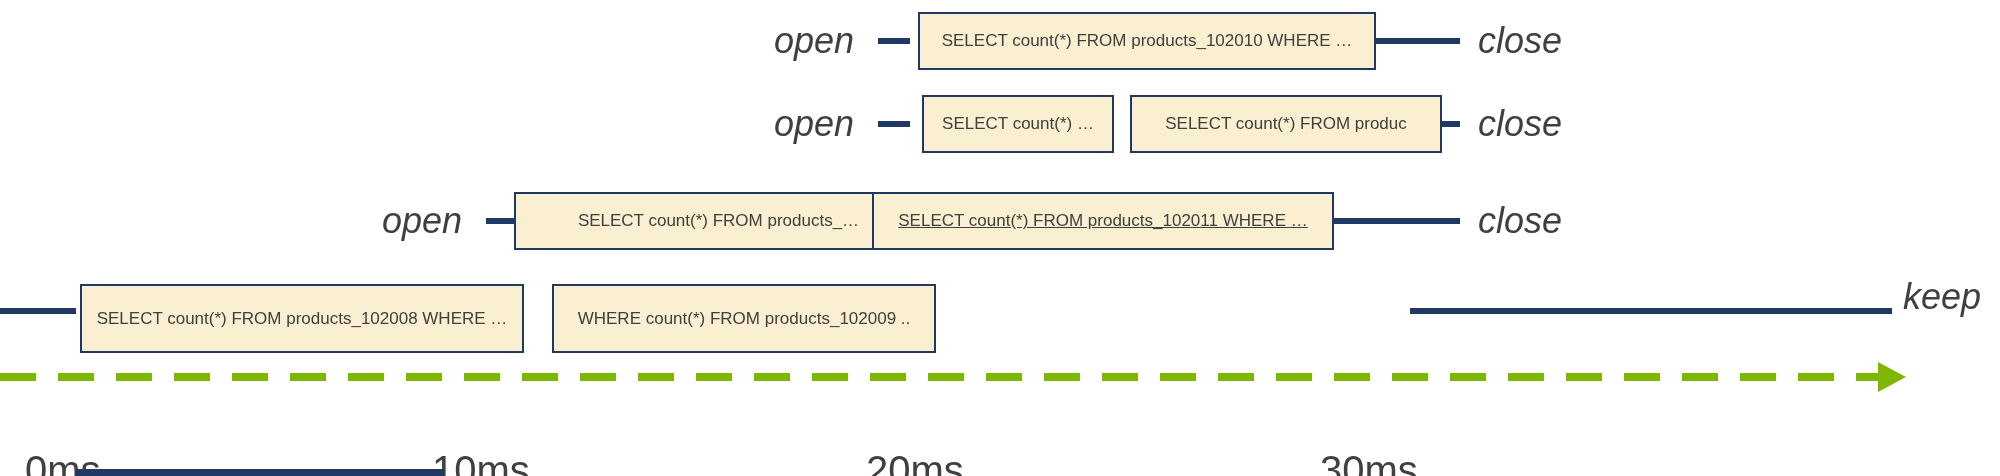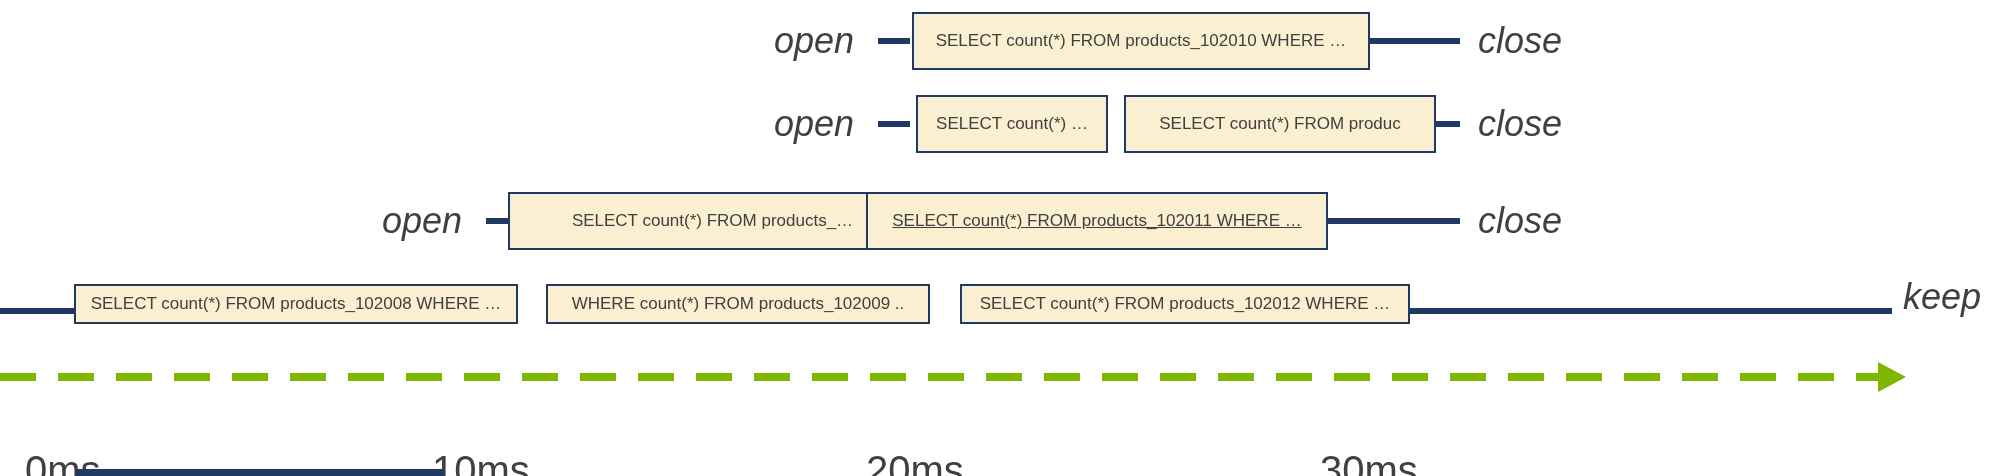--- a/index.html
+++ b/index.html
@@ -30,22 +30,23 @@
     color: #404040;
     font-size: 17px;
     display: flex;
     align-items: center;
     justify-content: center;
     text-align: left;
     padding: 0 22px;
     white-space: nowrap;
     overflow: hidden;
     z-index: 2;
+    margin-left: 6px;
   }
-  .qbox.small { height: 40px; }
+  .qbox.small { height: 69px; }
 
   
   .lane-label {
     position: absolute;
     font-size: 36px;
     line-height: 44px;
     color: #404040;
     white-space: nowrap;
     font-style: italic;
   }
@@ -151,21 +152,20 @@
   <div class="lane-label l2-open">open</div>
   <div class="hline l2-stub"></div>
   <div class="qbox l2-q0">SELECT count(*) FROM products_…</div>
   <div class="qbox l2-q1">SELECT count(*) FROM products_102011 WHERE …</div>
   <div class="hline l2-cline"></div>
   <div class="lane-label l2-close">close</div>
 
   <div class="hline l3-lline"></div>
   <div class="qbox small l3-q0">SELECT count(*) FROM products_102008 WHERE …</div>
   <div class="qbox small l3-q1">WHERE count(*) FROM products_102009 ..</div>
-  <div class="qbox small l3-q2">SELECT count(*) FROM products_102012 WHERE …</div>
   <div class="hline l3-rline"></div>
   <div class="lane-label l3-keep">keep</div>
 
   <div class="time-axis-line"></div>
   <div class="time-axis-head"></div>
 
   <div class="tick tick-0">0ms</div>
   <div class="tick tick-1">10ms</div>
   <div class="tick tick-2">20ms</div>
   <div class="tick tick-3">30ms</div>

